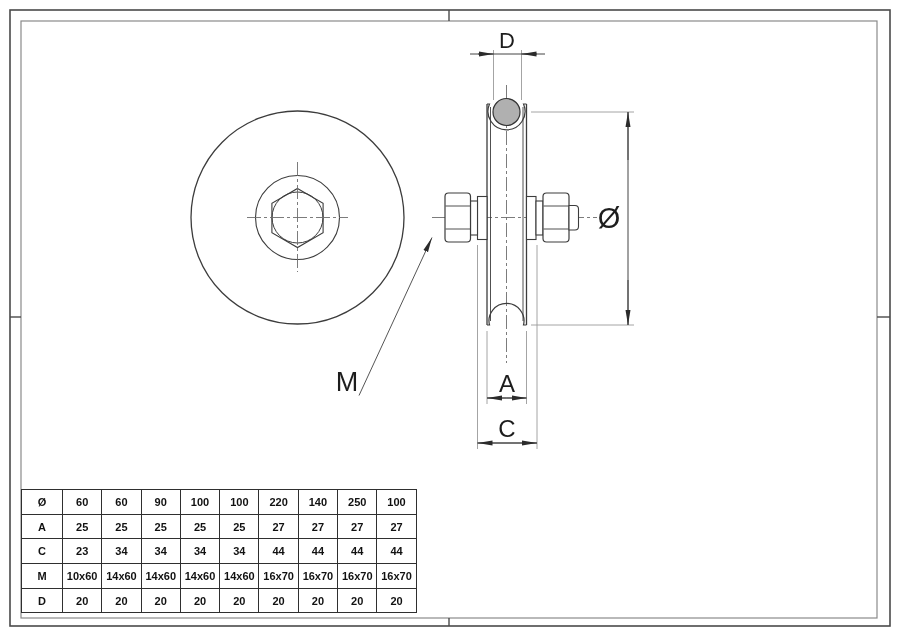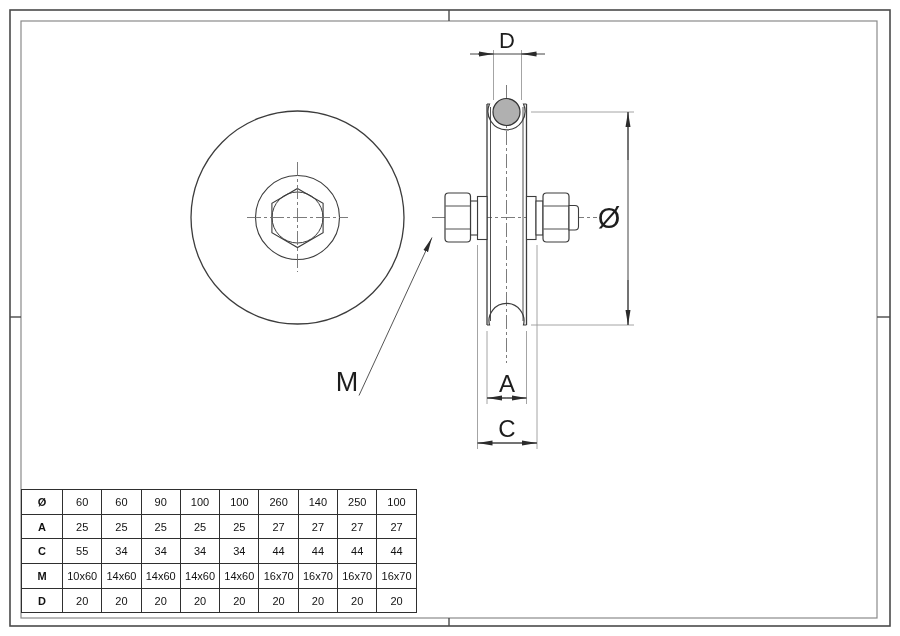--- a/index.html
+++ b/index.html
@@ -6,21 +6,21 @@
   #sheet{position:relative;width:900px;height:636px;background:#ffffff;overflow:hidden;
          font-family:"Liberation Sans",sans-serif;}
   svg{position:absolute;left:0;top:0;}
   .dimlabel{font-family:"Liberation Sans",sans-serif;fill:#1d1d1d;}
   
   #spec-table{position:absolute;left:21px;top:489px;border-collapse:collapse;table-layout:fixed;
               background:#fff;}
   #spec-table th,#spec-table td{border:1px solid #2f2f2f;height:23.7px;text-align:center;
               vertical-align:middle;font-size:11px;color:#111;padding:0;}
   #spec-table th{font-weight:bold;}
-  #spec-table td{font-weight:normal;}
+  #spec-table td{font-weight:bold;}
 </style>
 </head>
 <body>
 
 <div id="sheet">
 
 <svg width="900" height="636" viewBox="0 0 900 636">
   <defs>
     <marker id="arr" markerUnits="userSpaceOnUse" markerWidth="16" markerHeight="7" refX="15" refY="3.5" orient="auto">
       <path d="M0,1 L15,3.5 L0,6 Z" fill="#2b2b2b"></path>
@@ -139,40 +139,40 @@
         <col style="width:39.3px">
   </colgroup>
   <tbody>
         <tr>
           <th>Ø</th>
           <td>60</td>
           <td>60</td>
           <td>90</td>
           <td>100</td>
           <td>100</td>
-          <td>260</td>
+          <td>220</td>
           <td>140</td>
           <td>250</td>
           <td>100</td>
         </tr>
         <tr>
           <th>A</th>
           <td>25</td>
           <td>25</td>
           <td>25</td>
           <td>25</td>
           <td>25</td>
           <td>27</td>
           <td>27</td>
           <td>27</td>
           <td>27</td>
         </tr>
         <tr>
           <th>C</th>
-          <td>55</td>
+          <td>23</td>
           <td>34</td>
           <td>34</td>
           <td>34</td>
           <td>34</td>
           <td>44</td>
           <td>44</td>
           <td>44</td>
           <td>44</td>
         </tr>
         <tr>

